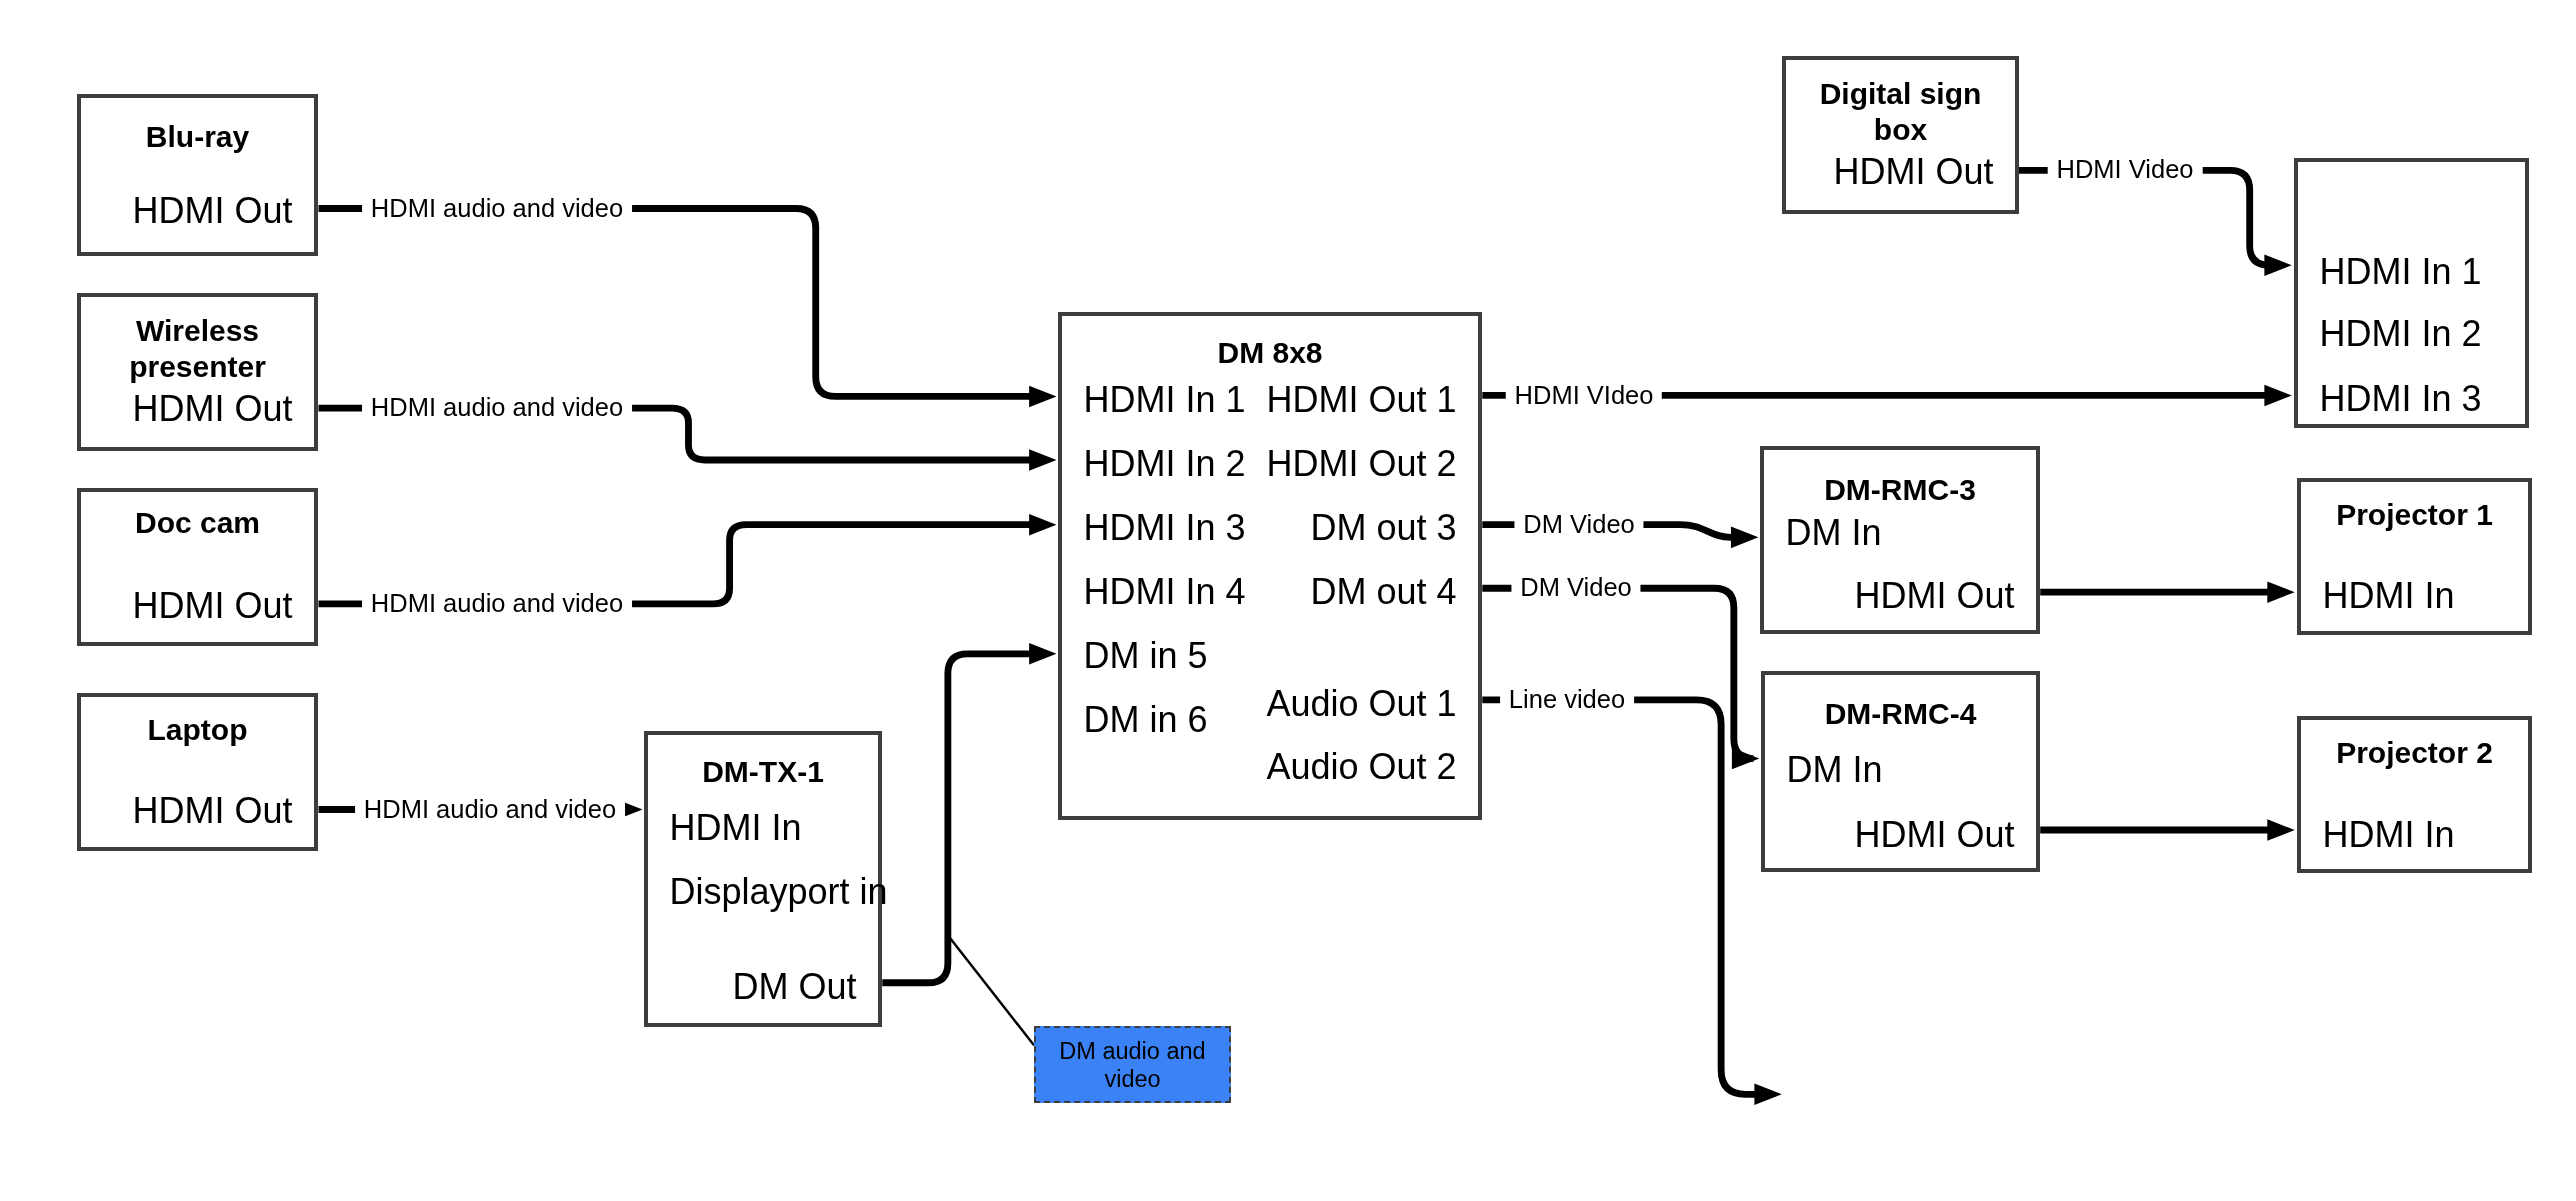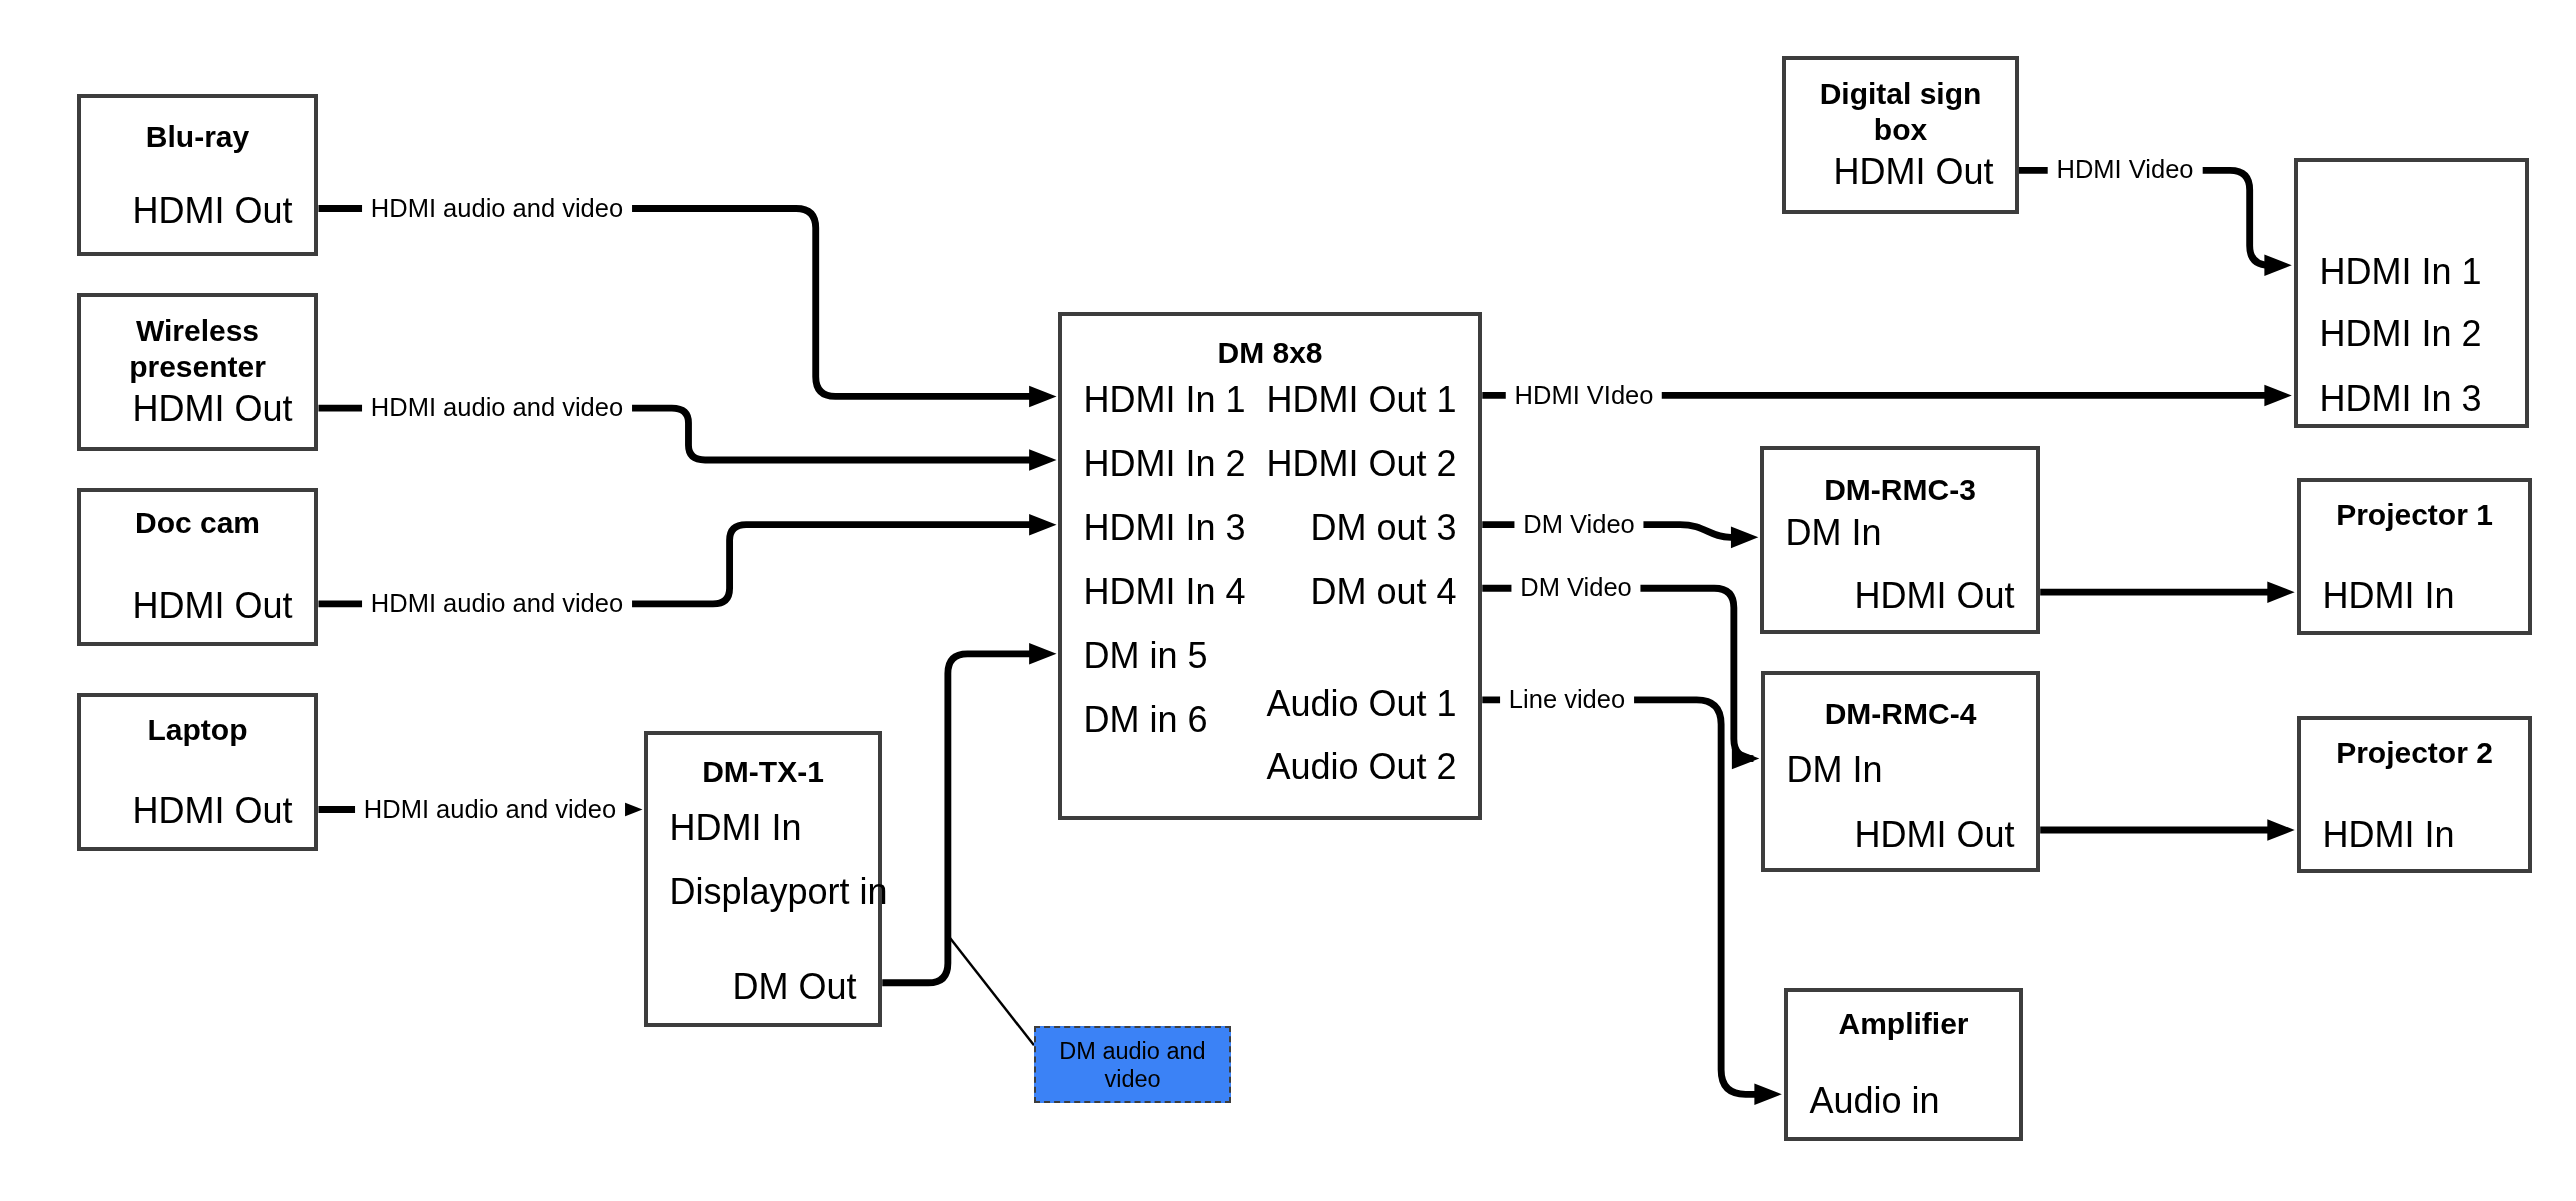--- a/index.html
+++ b/index.html
@@ -167,21 +167,17 @@
     <div class="title" style="top:20.6px;">DM-RMC-4</div>
     <div class="port pl" style="top:95px;">DM In</div>
     <div class="port pr" style="top:160px;">HDMI Out</div>
   </div>
 
   <div class="node" style="left:2297px;top:716px;width:235px;height:157px;">
     <div class="title" style="top:14.7px;">Projector 2</div>
     <div class="port pl" style="top:115px;">HDMI In</div>
   </div>
 
-  <div class="node" style="left:1784px;top:988px;width:239px;height:153px;">
-    <div class="title" style="top:13.7px;">Amplifier</div>
-    <div class="port pl" style="top:109px;">Audio in</div>
-  </div>
 
   <div class="note">DM audio and video</div>
 
 </div>
 
 
 </body></html>

